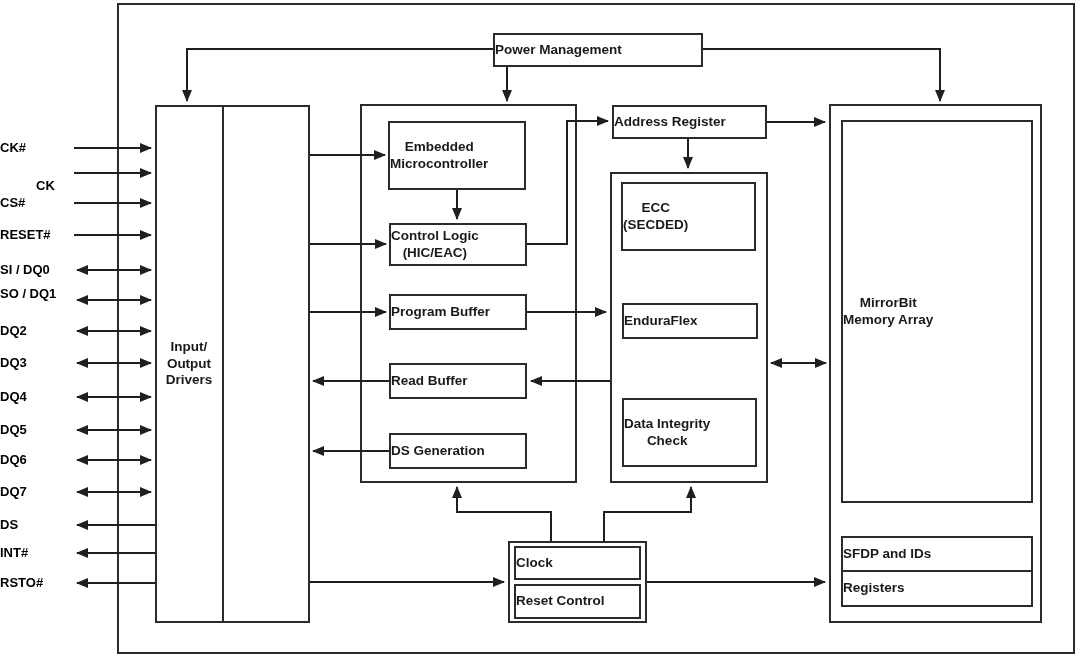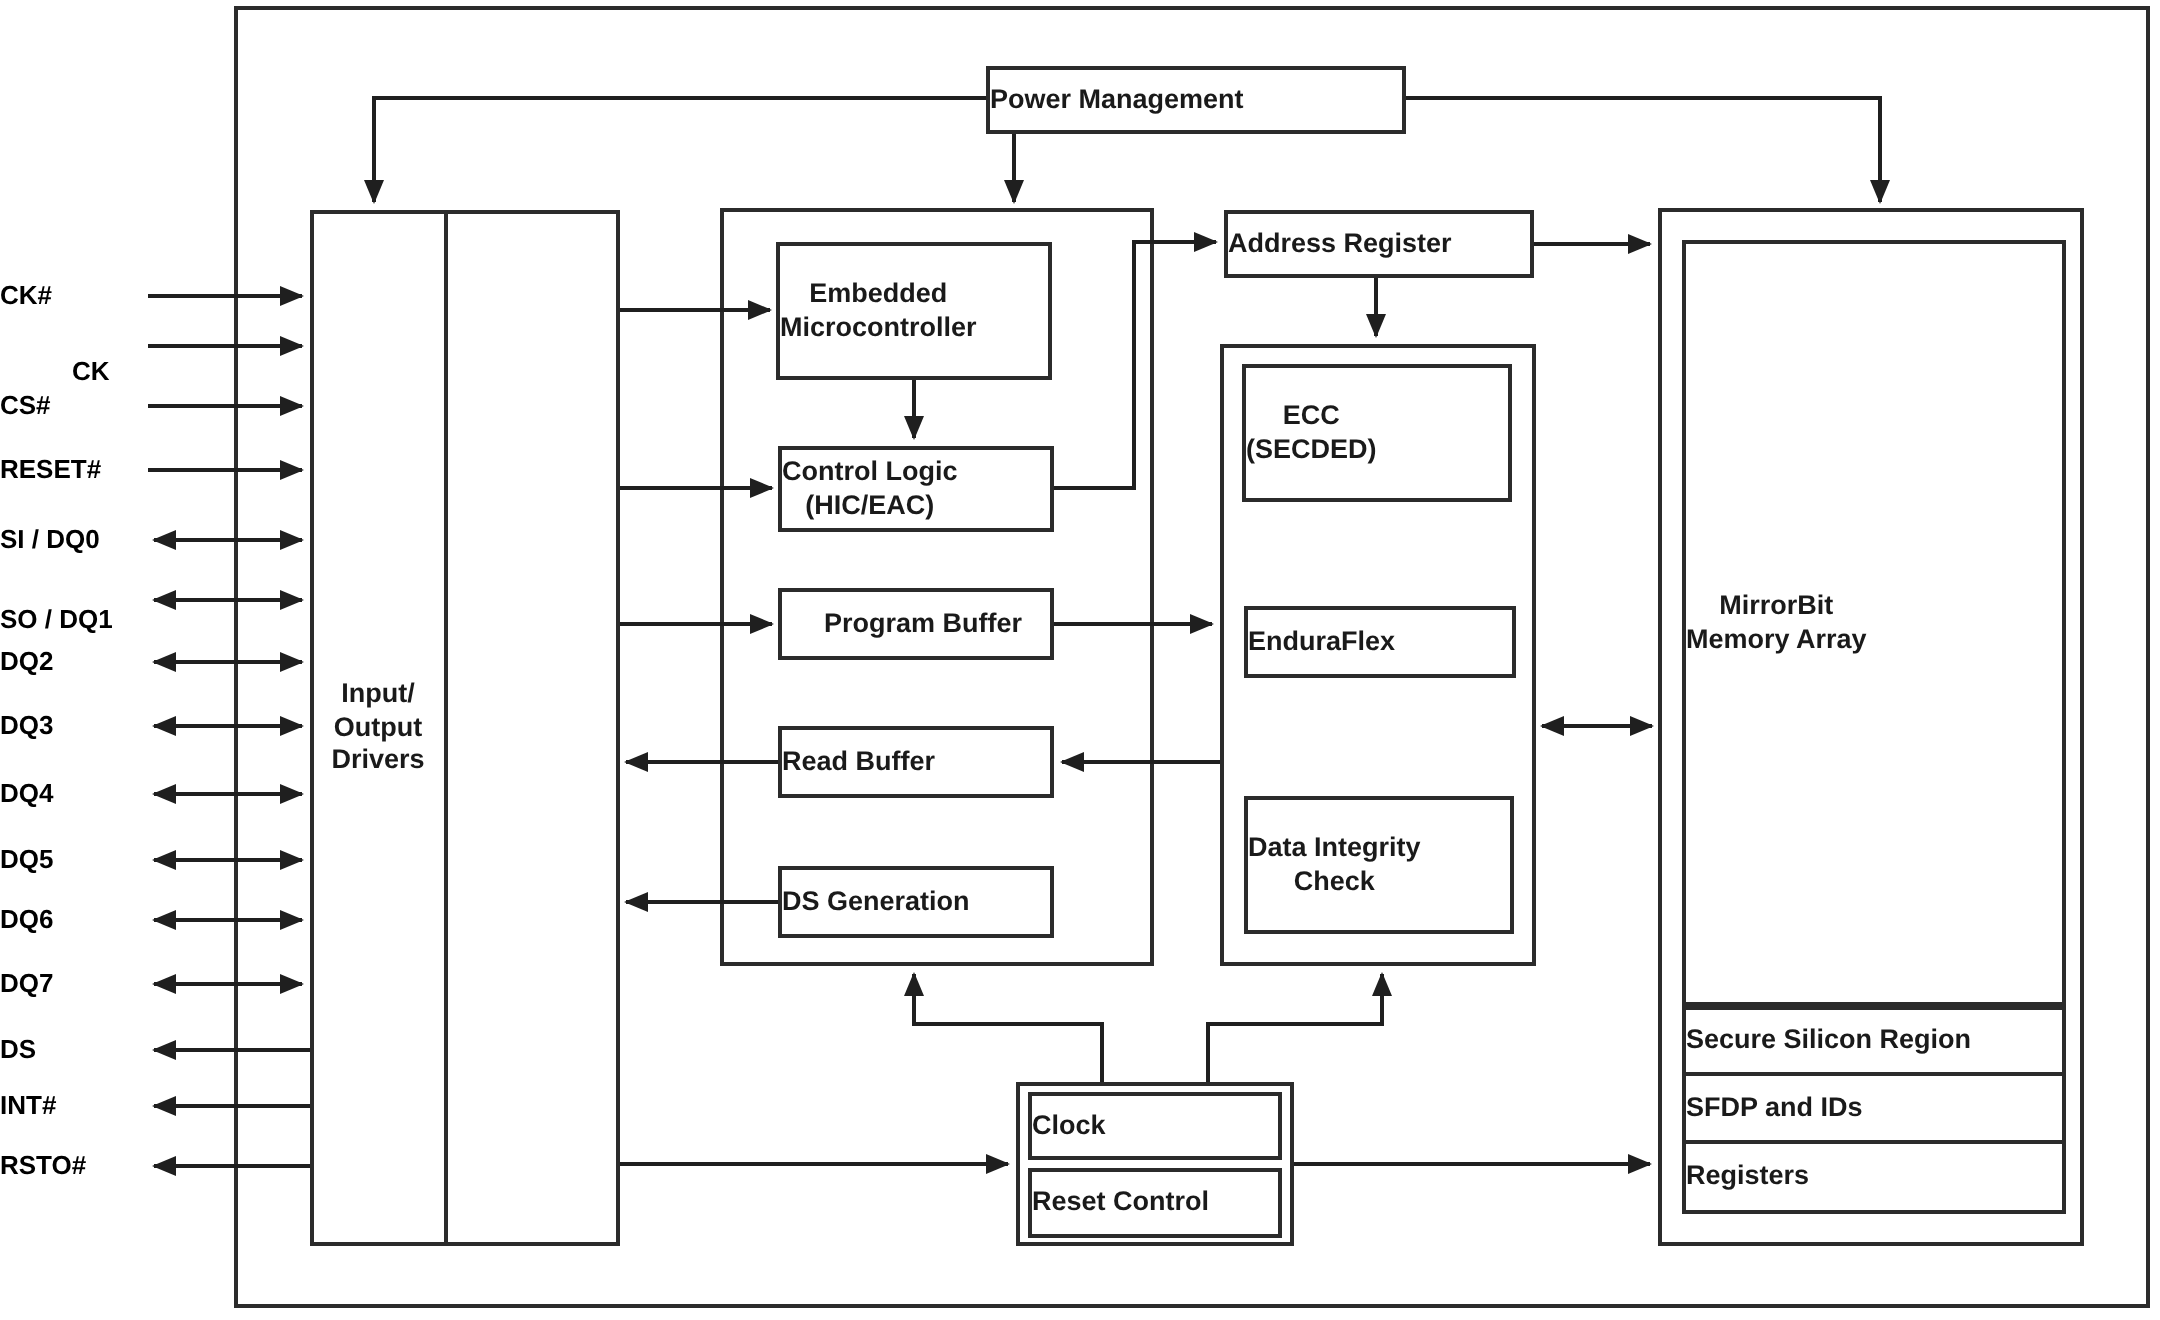--- a/index.html
+++ b/index.html
@@ -32,21 +32,21 @@
 
 <div id="canvas">
 
   <div class="box container-box" style="left:117px;top:3px;width:958px;height:651px;"></div>
 
   <div class="pin-label" style="top:138px;">CK#</div>
   <div class="pin-label" style="top:176px;margin-left:36px;">CK</div>
   <div class="pin-label" style="top:193px;">CS#</div>
   <div class="pin-label" style="top:225px;">RESET#</div>
   <div class="pin-label" style="top:260px;">SI / DQ0</div>
-  <div class="pin-label" style="top:300px;">SO / DQ1</div>
+  <div class="pin-label" style="top:284px;">SO / DQ1</div>
   <div class="pin-label" style="top:321px;">DQ2</div>
   <div class="pin-label" style="top:353px;">DQ3</div>
   <div class="pin-label" style="top:387px;">DQ4</div>
   <div class="pin-label" style="top:420px;">DQ5</div>
   <div class="pin-label" style="top:450px;">DQ6</div>
   <div class="pin-label" style="top:482px;">DQ7</div>
   <div class="pin-label" style="top:515px;">DS</div>
   <div class="pin-label" style="top:543px;">INT#</div>
   <div class="pin-label" style="top:573px;">RSTO#</div>
 
@@ -64,21 +64,21 @@
 
   <div class="box container-box" style="left:360px;top:104px;width:217px;height:379px;"></div>
   <div class="box" style="left:388px;top:121px;width:138px;height:69px;">
     <span class="lbl">Embedded
 Microcontroller</span>
   </div>
   <div class="box" style="left:389px;top:223px;width:138px;height:43px;">
     <span class="lbl">Control Logic
 (HIC/EAC)</span>
   </div>
-  <div class="box" style="left:389px;top:294px;width:138px;height:36px;padding-left:21px;">
+  <div class="box" style="left:389px;top:294px;width:138px;height:36px;">
     <span class="lbl">Program Buffer</span>
   </div>
   <div class="box" style="left:389px;top:363px;width:138px;height:36px;">
     <span class="lbl">Read Buffer</span>
   </div>
   <div class="box" style="left:389px;top:433px;width:138px;height:36px;">
     <span class="lbl">DS Generation</span>
   </div>
 
   <div class="box" style="left:612px;top:105px;width:155px;height:34px;">
@@ -95,23 +95,20 @@
   </div>
   <div class="box" style="left:622px;top:398px;width:135px;height:69px;">
     <span class="lbl">Data Integrity
 Check</span>
   </div>
 
   <div class="box container-box" style="left:829px;top:104px;width:213px;height:519px;"></div>
   <div class="box" style="left:841px;top:120px;width:192px;height:383px;">
     <span class="lbl">MirrorBit
 Memory Array</span>
-  </div>
-  <div class="box" style="left:841px;top:503px;width:192px;height:35px;">
-    <span class="lbl">Secure Silicon Region</span>
   </div>
   <div class="box" style="left:841px;top:536px;width:192px;height:36px;">
     <span class="lbl">SFDP and IDs</span>
   </div>
   <div class="box" style="left:841px;top:570px;width:192px;height:37px;">
     <span class="lbl">Registers</span>
   </div>
 
   <div class="box container-box" style="left:508px;top:541px;width:139px;height:82px;"></div>
   <div class="box" style="left:514px;top:546px;width:127px;height:34px;">

